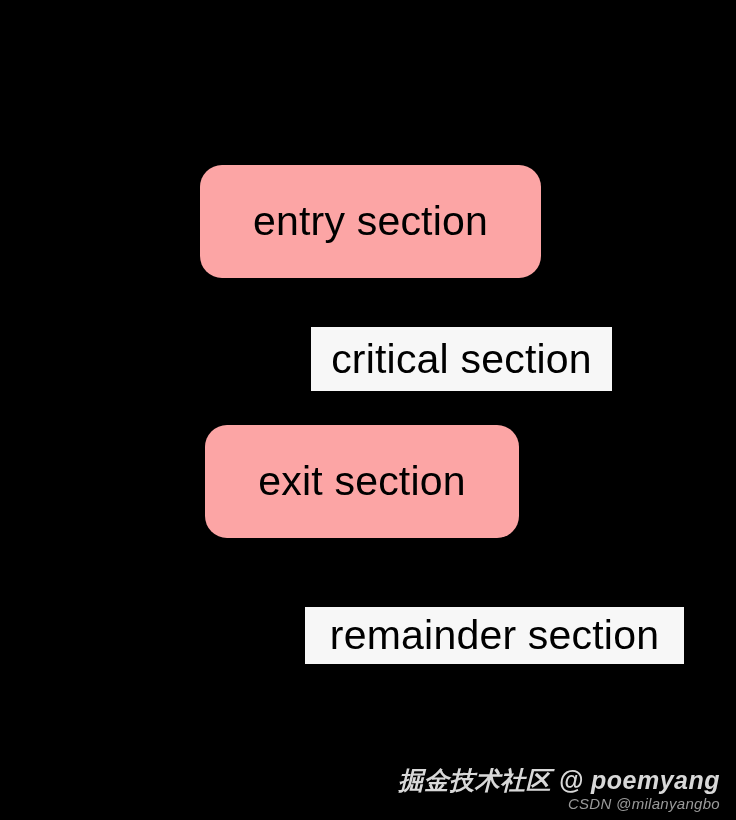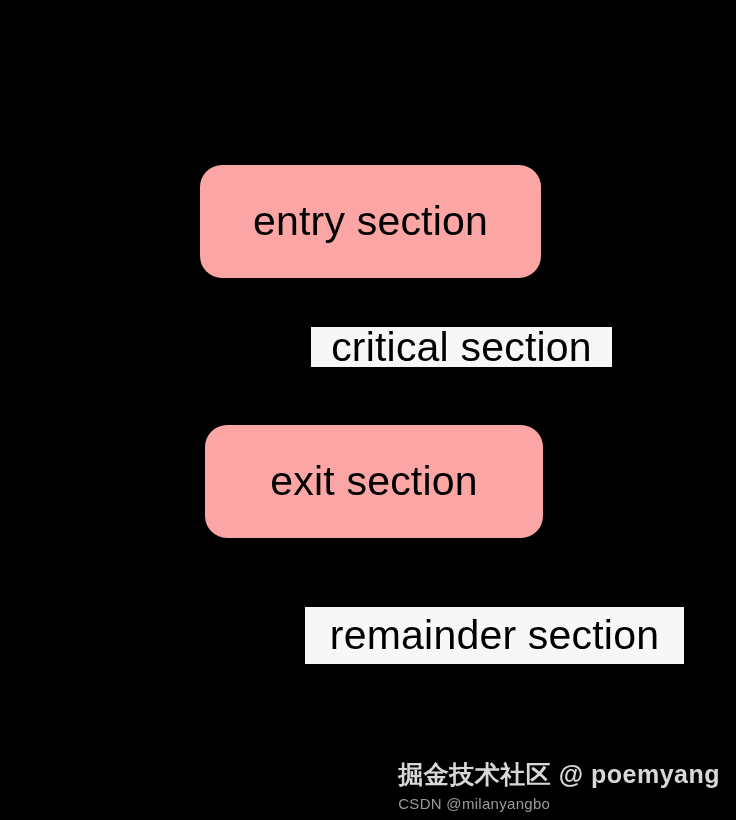--- a/index.html
+++ b/index.html
@@ -46,56 +46,57 @@
   }
 
   
   #node-entry {
     left: 200px;  top: 165px;
     width: 341px; height: 113px;
     font-size: 41px;
   }
   #node-critical {
     left: 311px;  top: 327px;
-    width: 301px; height: 40px;
+    width: 301px; height: 64px;
     font-size: 41px;
   }
   #node-exit {
     left: 205px;  top: 425px;
-    width: 338px; height: 113px;
+    width: 314px; height: 113px;
     font-size: 41px;
   }
   #node-remainder {
     left: 305px;  top: 587px;
     width: 379px; height: 57px;
     font-size: 41px;
     margin-top: 20px;
   }
 
   
   #watermark {
     position: absolute;
     right: 16px;
     bottom: 8px;
-    text-align: left;
+    text-align: right;
     line-height: 1.05;
     user-select: none;
+    font-style: italic;
   }
   #watermark-main {
     display: block;
     font-family: "Liberation Sans", sans-serif;
     font-size: 25px;
     font-weight: 700;
     color: #d8d8d8;
     letter-spacing: 0.5px;
     white-space: nowrap;
   }
   #watermark-sub {
     display: block;
-    margin-top: 9px;
+    margin-top: 3px;
     font-family: "Liberation Sans", sans-serif;
     font-size: 15px;
     font-weight: 400;
     color: #9a9a9a;
     letter-spacing: 0.3px;
     white-space: nowrap;
   }
 </style>
 </head>
 <body>

